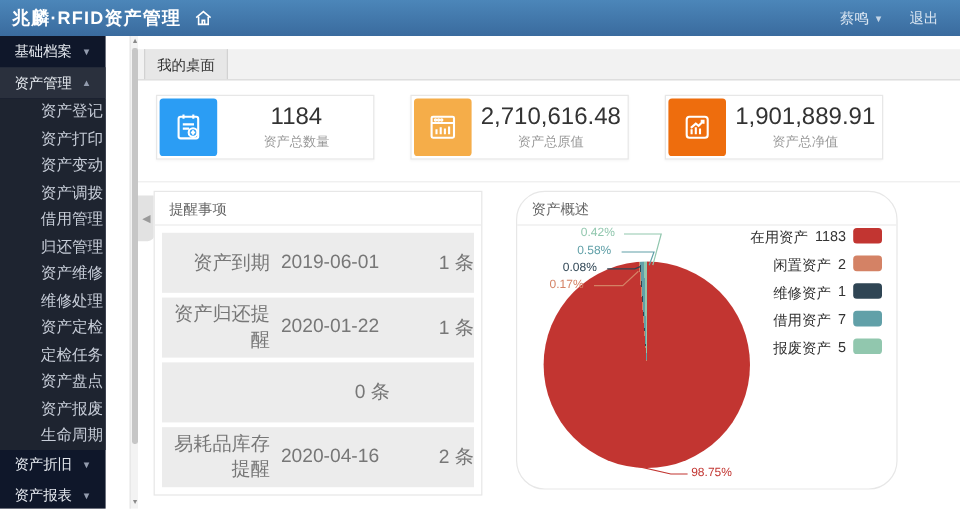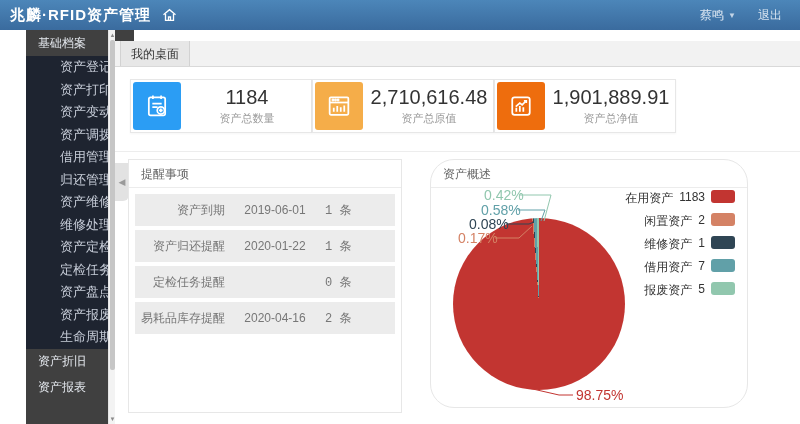--- a/index.html
+++ b/index.html
@@ -10,21 +10,21 @@
   .header { position:absolute; left:0; top:0; width:800px; height:30px;
     background:linear-gradient(180deg,#4c86b9,#3a6b9e); display:flex; align-items:center; padding:0 10px; }
   .logo { color:#fff; font-size:15px; font-weight:700; letter-spacing:1px; }
   .home-ic { margin-left:10px; display:flex; align-items:center; cursor:pointer; }
   .hd-spacer { flex:1; }
   .user { color:#d9e5f1; font-size:12px; display:flex; align-items:center; gap:4px; margin-right:22px; cursor:pointer; }
   .caret { font-size:8px; color:#c3d4e6; }
   .logout { color:#d9e5f1; font-size:12px; cursor:pointer; margin-right:8px; }
 
   
-  .sidebar { position:absolute; left:0; top:30px; width:108px; height:394px; background:#404040;margin-left:26px; }
+  .sidebar { position:absolute; left:0; top:30px; width:88px; height:394px; background:#0f172a; }
   .nav-item { height:26px; display:flex; align-items:center; justify-content:space-between;
     padding:0 12px; color:#e4e8ee; font-size:12px; cursor:pointer; }
   .nav-item.active { background:#2a303d; }
   .arr { font-size:8px; color:#939cae; }
   .submenu { background:#1e2430; }
   .sub-item { height:22.5px; line-height:22.5px; padding-left:34px; color:#c7cdd8; font-size:13px; cursor:pointer; }
 
   
   .vscroll { position:absolute; left:108px; top:30px; width:7px; height:394px; background:#f3f3f3; border-left:1px solid #e5e5e5; }
   .vs-arrow { position:absolute; left:0; width:7px; text-align:center; font-size:6px; color:#8a8a8a; line-height:8px; }
@@ -33,51 +33,51 @@
 
   
   .main { position:absolute; left:115px; top:30px; width:685px; height:394px; background:#fff;margin-top:11px; }
   .tabbar { height:26px; background:#f2f2f2; border-bottom:1px solid #d9d9d9; display:flex; }
   .tab { margin-left:5px; width:70px; background:#e7e7e7; border-left:1px solid #d2d2d2; border-right:1px solid #d2d2d2;
     font-size:12px; color:#333; text-align:center; line-height:26px; cursor:pointer; }
 
   .content { position:relative; width:685px; height:368px; }
 
   
-  .cards { position:absolute; left:15px; top:12px; display:flex; }
+  .cards { position:absolute; left:15px; top:12px; display:flex; gap:30px; }
   .card { width:182px; height:54px; background:#fff; border:1px solid #e7e7e7; box-shadow:0 1px 2px rgba(0,0,0,.04);
     display:flex; align-items:center; }
   .card-ic { width:48px; height:48px; margin:2px; border-radius:3px; display:flex; align-items:center; justify-content:center; flex:none; }
   .card-txt { flex:1; text-align:center; }
   .card-val { font-size:20px; color:#333; line-height:22px; }
   .card-lbl { font-size:11px; color:#999; margin-top:3px; }
 
   .section-divider { position:absolute; left:0; top:84px; width:685px; border-bottom:1px solid #ededed; }
 
   .collapse-handle { position:absolute; left:0; top:96px; width:14px; height:38px; background:#e2e2e2;
     border-radius:0 0 6px 0; color:#9a9a9a; font-size:9px; display:flex; align-items:center; justify-content:center; cursor:pointer; }
 
   
   .panels { position:absolute; left:13px; top:92px; display:flex; gap:28px; }
   .panel { background:#fff; border:1px solid #e7e7e7; }
   .panel-title { height:28px; line-height:28px; padding-left:12px; font-size:12px; color:#666; border-bottom:1px solid #ececec; }
 
   .reminders { width:274px; height:254px; }
   .rem-body { padding:6px; display:flex; flex-direction:column; gap:4px; }
-  .rem-row { height:32px; background:#ececec; display:grid; grid-template-columns:90px 1fr 70px; align-items:center;
-    font-size:12px; color:#777; }
+  .rem-row { height:50px; background:#ececec; display:grid; grid-template-columns:90px 1fr 70px; align-items:center;
+    font-size:16px; color:#777; }
   .rem-name { text-align:right; }
   .rem-date { text-align:center; }
-  .rem-count { text-align:left;font-family:Liberation Mono, monospace; }
+  .rem-count { text-align:right; }
 
   .overview { width:318px; height:249px;border-radius:24px; }
   .chart-area { position:relative; width:316px; height:219px; }
   .pie { position:absolute; left:22px; top:30px; width:172px; height:172px; border-radius:50%; }
   .leaders { position:absolute; left:0; top:0; width:316px; height:219px; pointer-events:none; }
-  .pct { position:absolute; font-size:14px; line-height:12px; }
+  .pct { position:absolute; font-size:10px; line-height:12px; }
   .legend { position:absolute; right:12px; top:2px; }
   .lg-row { height:23px; display:flex; align-items:flex-start; justify-content:flex-end; gap:6px; cursor:pointer; }
   .lg-label { font-size:12px; color:#333; }
   .lg-swatch { width:24px; height:13px; border-radius:3px; flex:none; }
 </style>
 </head>
 <body>
 
 <div class="app">
 
@@ -95,20 +95,24 @@
       <span>蔡鸣</span>
       <span class="caret">▼</span>
     </div>
     <div class="logout">退出</div>
   </div>
 
   <div class="sidebar">
     <div class="nav-item">
       <span>基础档案</span>
       <span class="arr">▼</span>
+    </div>
+    <div class="nav-item active">
+      <span>资产管理</span>
+      <span class="arr">▲</span>
     </div>
     <div class="submenu">
       <div class="sub-item">资产登记</div>
       <div class="sub-item">资产打印</div>
       <div class="sub-item">资产变动</div>
       <div class="sub-item">资产调拨</div>
       <div class="sub-item">借用管理</div>
       <div class="sub-item">归还管理</div>
       <div class="sub-item">资产维修</div>
       <div class="sub-item">维修处理</div>
@@ -201,21 +205,20 @@
               <span class="rem-name">资产到期</span>
               <span class="rem-date">2019-06-01</span>
               <span class="rem-count">1 条</span>
             </div>
             <div class="rem-row">
               <span class="rem-name">资产归还提醒</span>
               <span class="rem-date">2020-01-22</span>
               <span class="rem-count">1 条</span>
             </div>
             <div class="rem-row">
-              <span class="rem-name">定检任务提醒</span>
               <span class="rem-date"></span>
               <span class="rem-count">0 条</span>
             </div>
             <div class="rem-row">
               <span class="rem-name">易耗品库存提醒</span>
               <span class="rem-date">2020-04-16</span>
               <span class="rem-count">2 条</span>
             </div>
           </div>
         </div>

